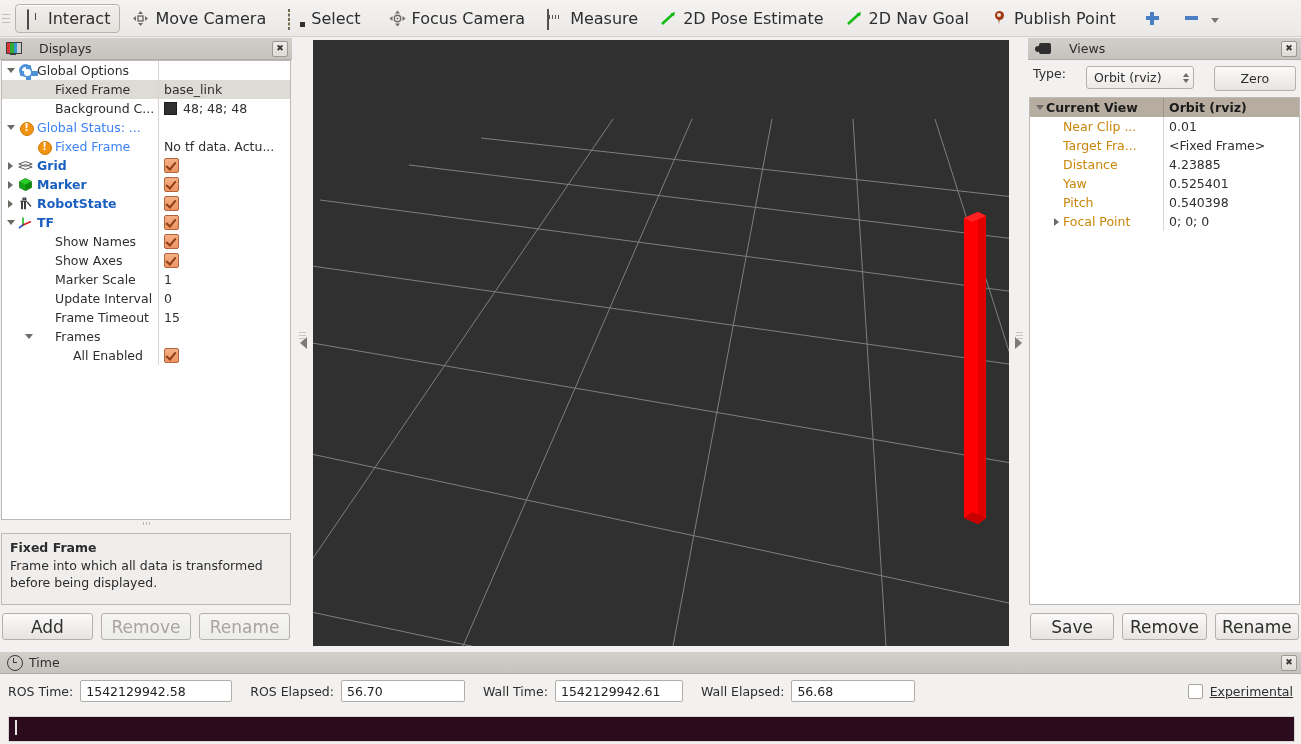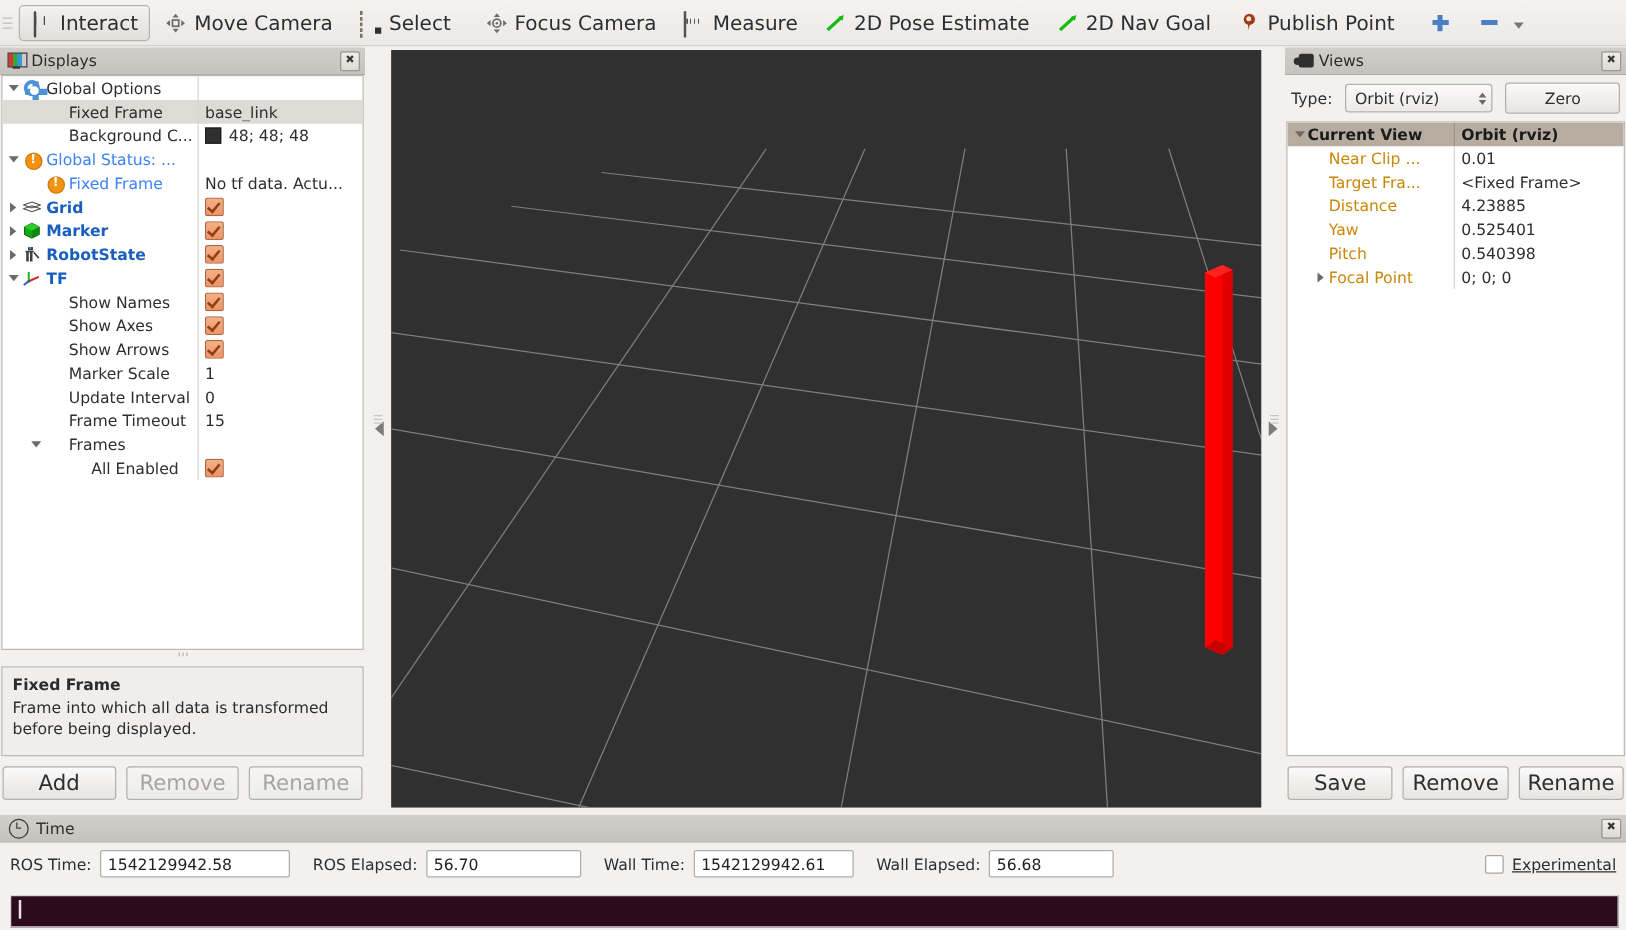--- a/index.html
+++ b/index.html
@@ -65,21 +65,21 @@
   .ic-minus{position:absolute;left:2px;top:6px;width:13px;height:4px;background:#4b7fc4;}
   .tb-caret{width:0;height:0;border-left:4px solid transparent;border-right:4px solid transparent;
     border-top:5px solid #7a7772;margin-left:5px;align-self:center;margin-top:4px;}
 
   
   .panel-title{
     height:21px;background:linear-gradient(#d2cfcb,#c6c3bf);
     border-bottom:1px solid #b0aca7;
     display:flex;align-items:center;padding:0 4px;font-size:12.5px;color:#2b2b2b;
   }
-  .panel-title .ptxt{margin-left:4px;}
+  .panel-title .ptxt{margin-left:18px;}
   .panel-close{
     margin-left:auto;width:14px;height:14px;border:1px solid #9c9893;border-radius:2px;
     background:linear-gradient(#f0eeec,#dedad5);display:flex;align-items:center;justify-content:center;
     font-size:9px;line-height:1;color:#3a3a3a;cursor:default;font-weight:bold;
   }
 
   
   .displays{
     position:absolute;left:0;top:38px;width:292px;height:608px;
     background:#f2f1f0;display:flex;flex-direction:column;
@@ -169,21 +169,21 @@
   .dotgrip i{width:7px;height:1px;background:#c9c6c2;display:block;}
 
   
   .views{
     position:absolute;left:1028px;top:38px;width:273px;height:608px;
     background:#f2f1f0;display:flex;flex-direction:column;
   }
   .cam-icon{width:16px;height:11px;position:relative;margin-left:3px;}
   .cam-icon:before{content:"";position:absolute;left:4px;top:0;width:12px;height:11px;border-radius:2px;background:#2f2f2f;}
   .cam-icon:after{content:"";position:absolute;left:0;top:2.5px;width:6px;height:6px;border-radius:50%;background:#2f2f2f;}
-  .views-type{display:flex;align-items:center;gap:10px;padding:6px 5px 5px 5px;}
+  .views-type{display:flex;align-items:flex-start;gap:20px;padding:6px 5px 5px 5px;}
   .views-type .lbl{font-size:12.5px;}
   .combo{
     width:126px;height:23px;border:1px solid #b4b0ab;border-radius:3px;
     background:linear-gradient(#fbfafa,#eceae7);
     display:flex;align-items:center;padding:0 4px 0 7px;font-size:12.5px;box-sizing:border-box;
   }
   .combo .spin{margin-left:auto;display:flex;flex-direction:column;gap:2px;align-items:center;}
   .spin .up{width:0;height:0;border-left:3.5px solid transparent;border-right:3.5px solid transparent;border-bottom:4px solid #6b6864;}
   .spin .dn{width:0;height:0;border-left:3.5px solid transparent;border-right:3.5px solid transparent;border-top:4px solid #6b6864;}
   .btn-zero{
@@ -501,30 +501,20 @@
             <span class="tlabel ">Show Axes</span>
           </span>
           <span class="tcol2">
             <span class="chk"></span>
           </span>
         </div>
         <div class="trow">
           <span class="tcol1" style="padding-left:20px">
             <span class="twist"></span>
             <span class="tico"></span>
-            <span class="tlabel ">Show Arrows</span>
-          </span>
-          <span class="tcol2">
-            <span class="chk"></span>
-          </span>
-        </div>
-        <div class="trow">
-          <span class="tcol1" style="padding-left:20px">
-            <span class="twist"></span>
-            <span class="tico"></span>
             <span class="tlabel ">Marker Scale</span>
           </span>
           <span class="tcol2">
             <span>1</span>
           </span>
         </div>
         <div class="trow">
           <span class="tcol1" style="padding-left:20px">
             <span class="twist"></span>
             <span class="tico"></span>
@@ -724,21 +714,21 @@
         <span class="tfield-label">ROS Time:</span>
         <span class="tinput" style="width:152px">1542129942.58</span>
         <span class="gap"></span>
         <span class="tfield-label">ROS Elapsed:</span>
         <span class="tinput" style="width:124px">56.70</span>
         <span class="gap"></span>
         <span class="tfield-label">Wall Time:</span>
         <span class="tinput" style="width:128px">1542129942.61</span>
         <span class="gap"></span>
         <span class="tfield-label">Wall Elapsed:</span>
-        <span class="tinput" style="width:100px">56.68</span>
+        <span class="tinput" style="width:124px">56.68</span>
         <span class="experimental">
           <span class="cbox"></span>
           <span>Experimental</span>
         </span>
       </div>
   </div>
 
   <div class="termstrip">
     <div class="term">
       <span class="term-caret"></span>

